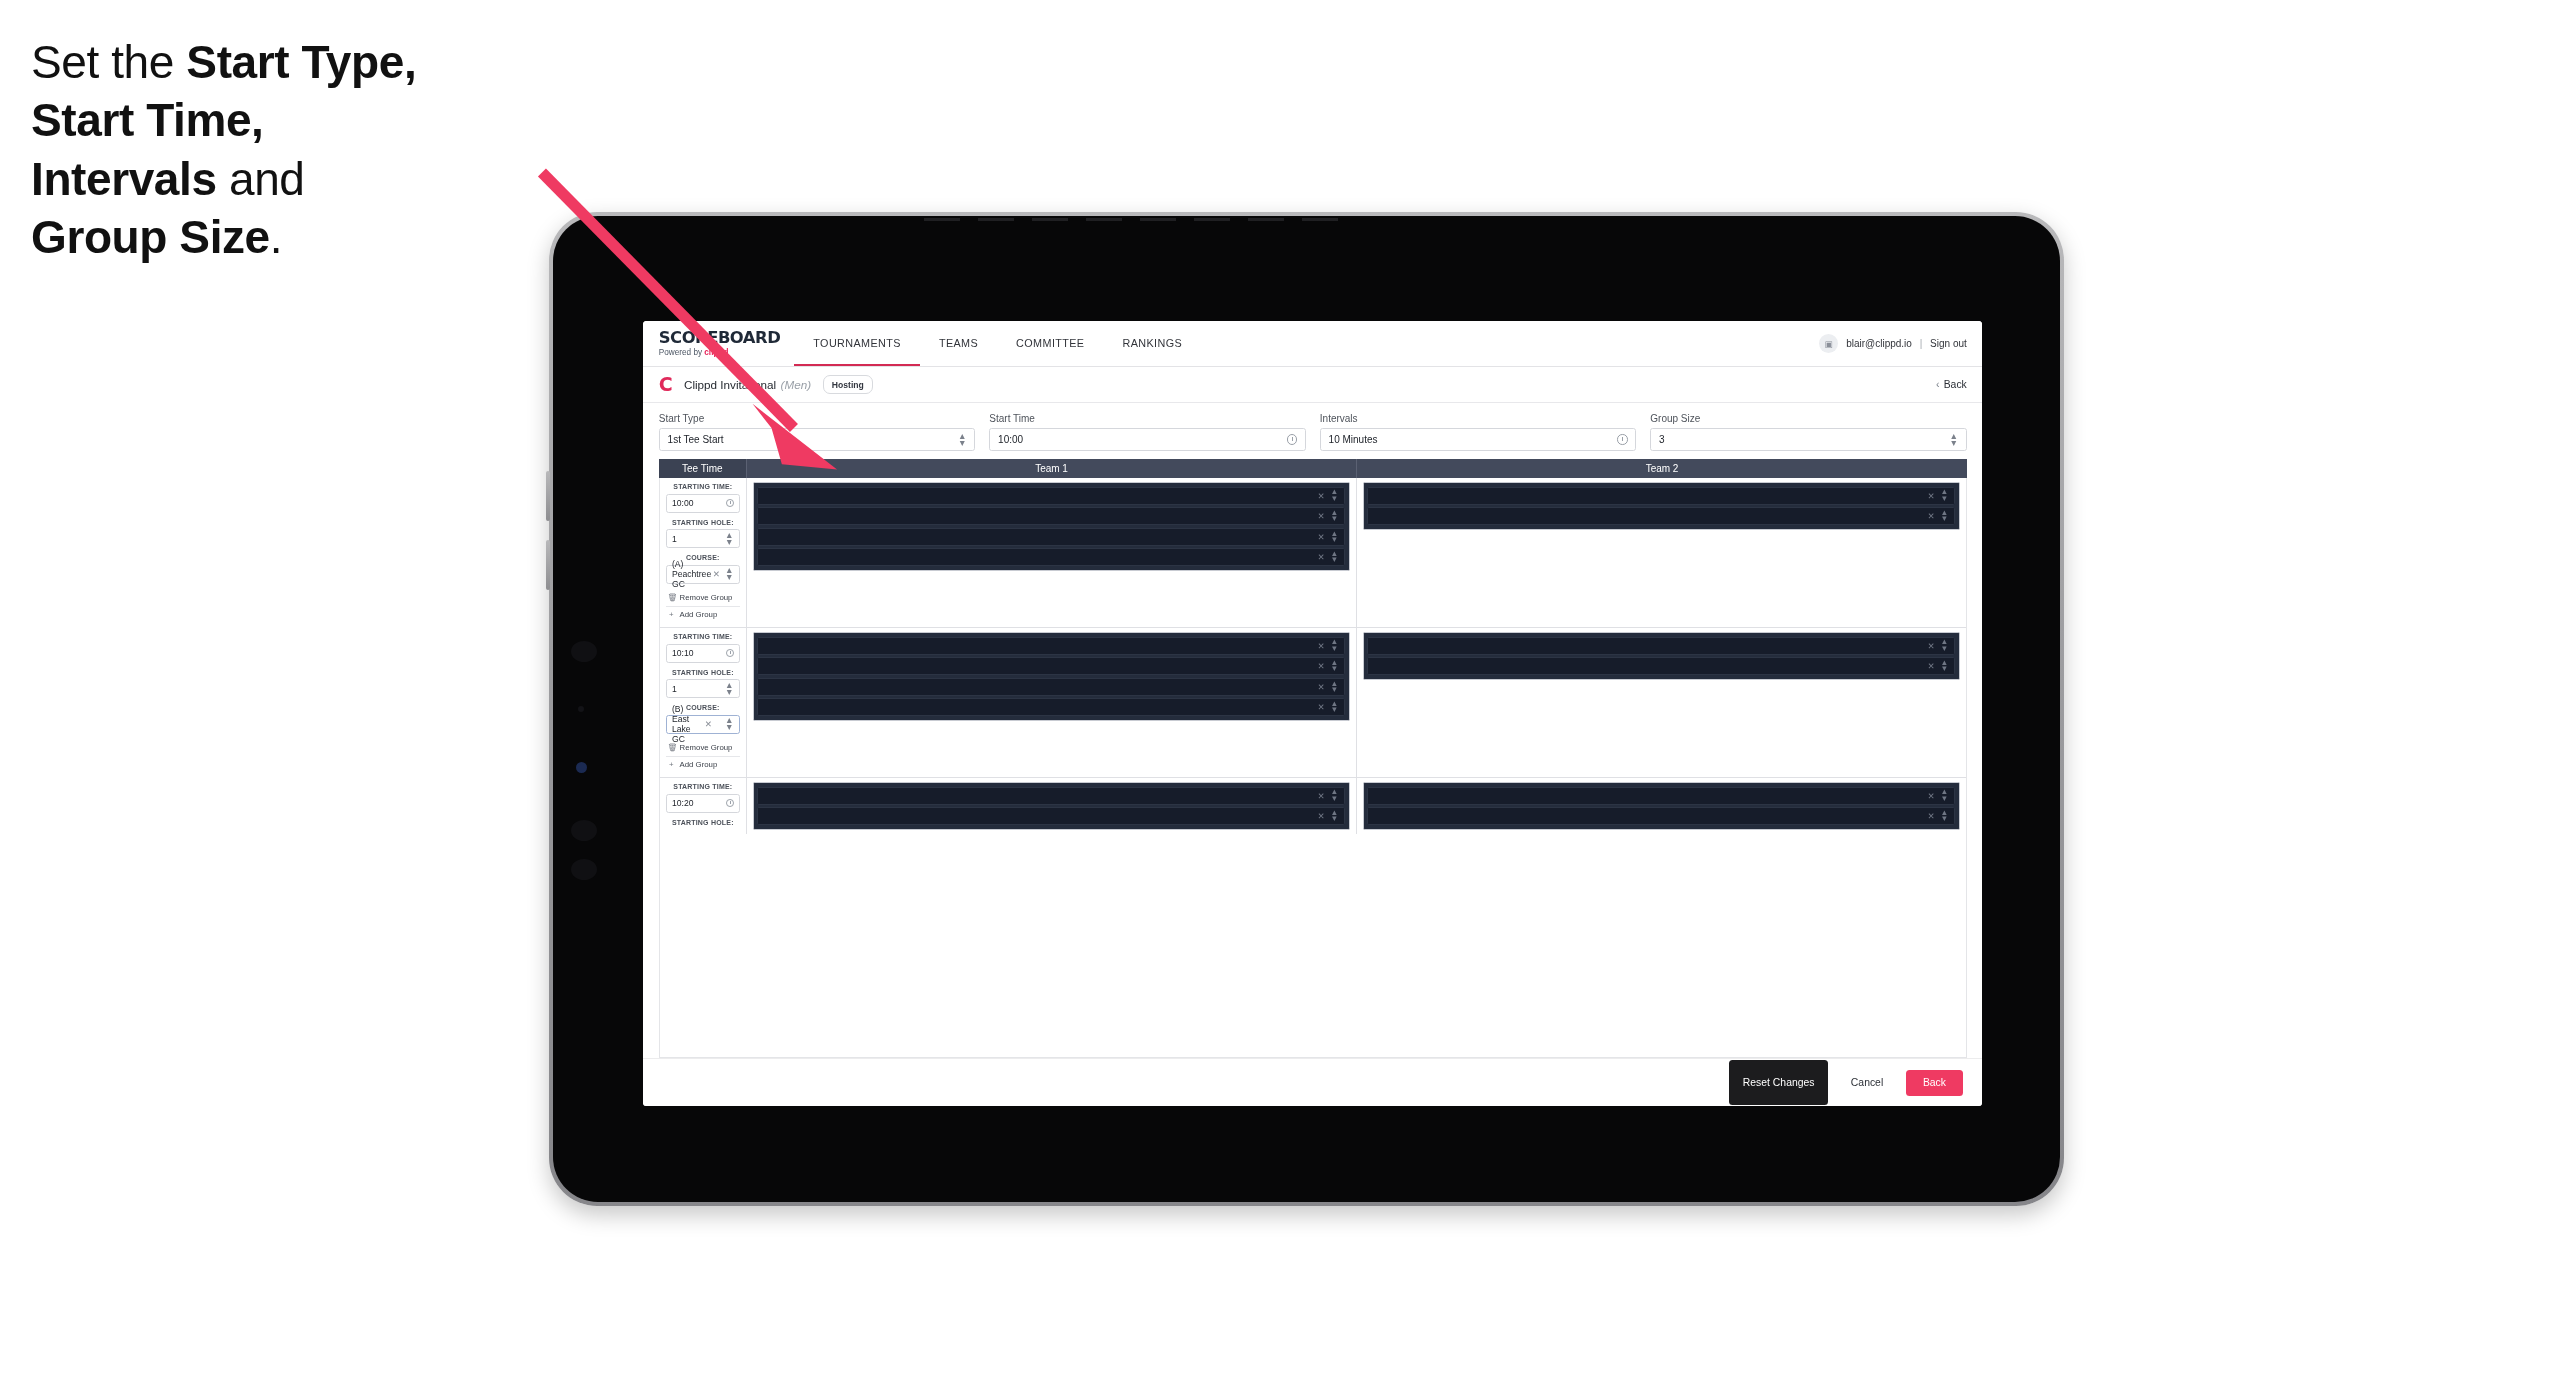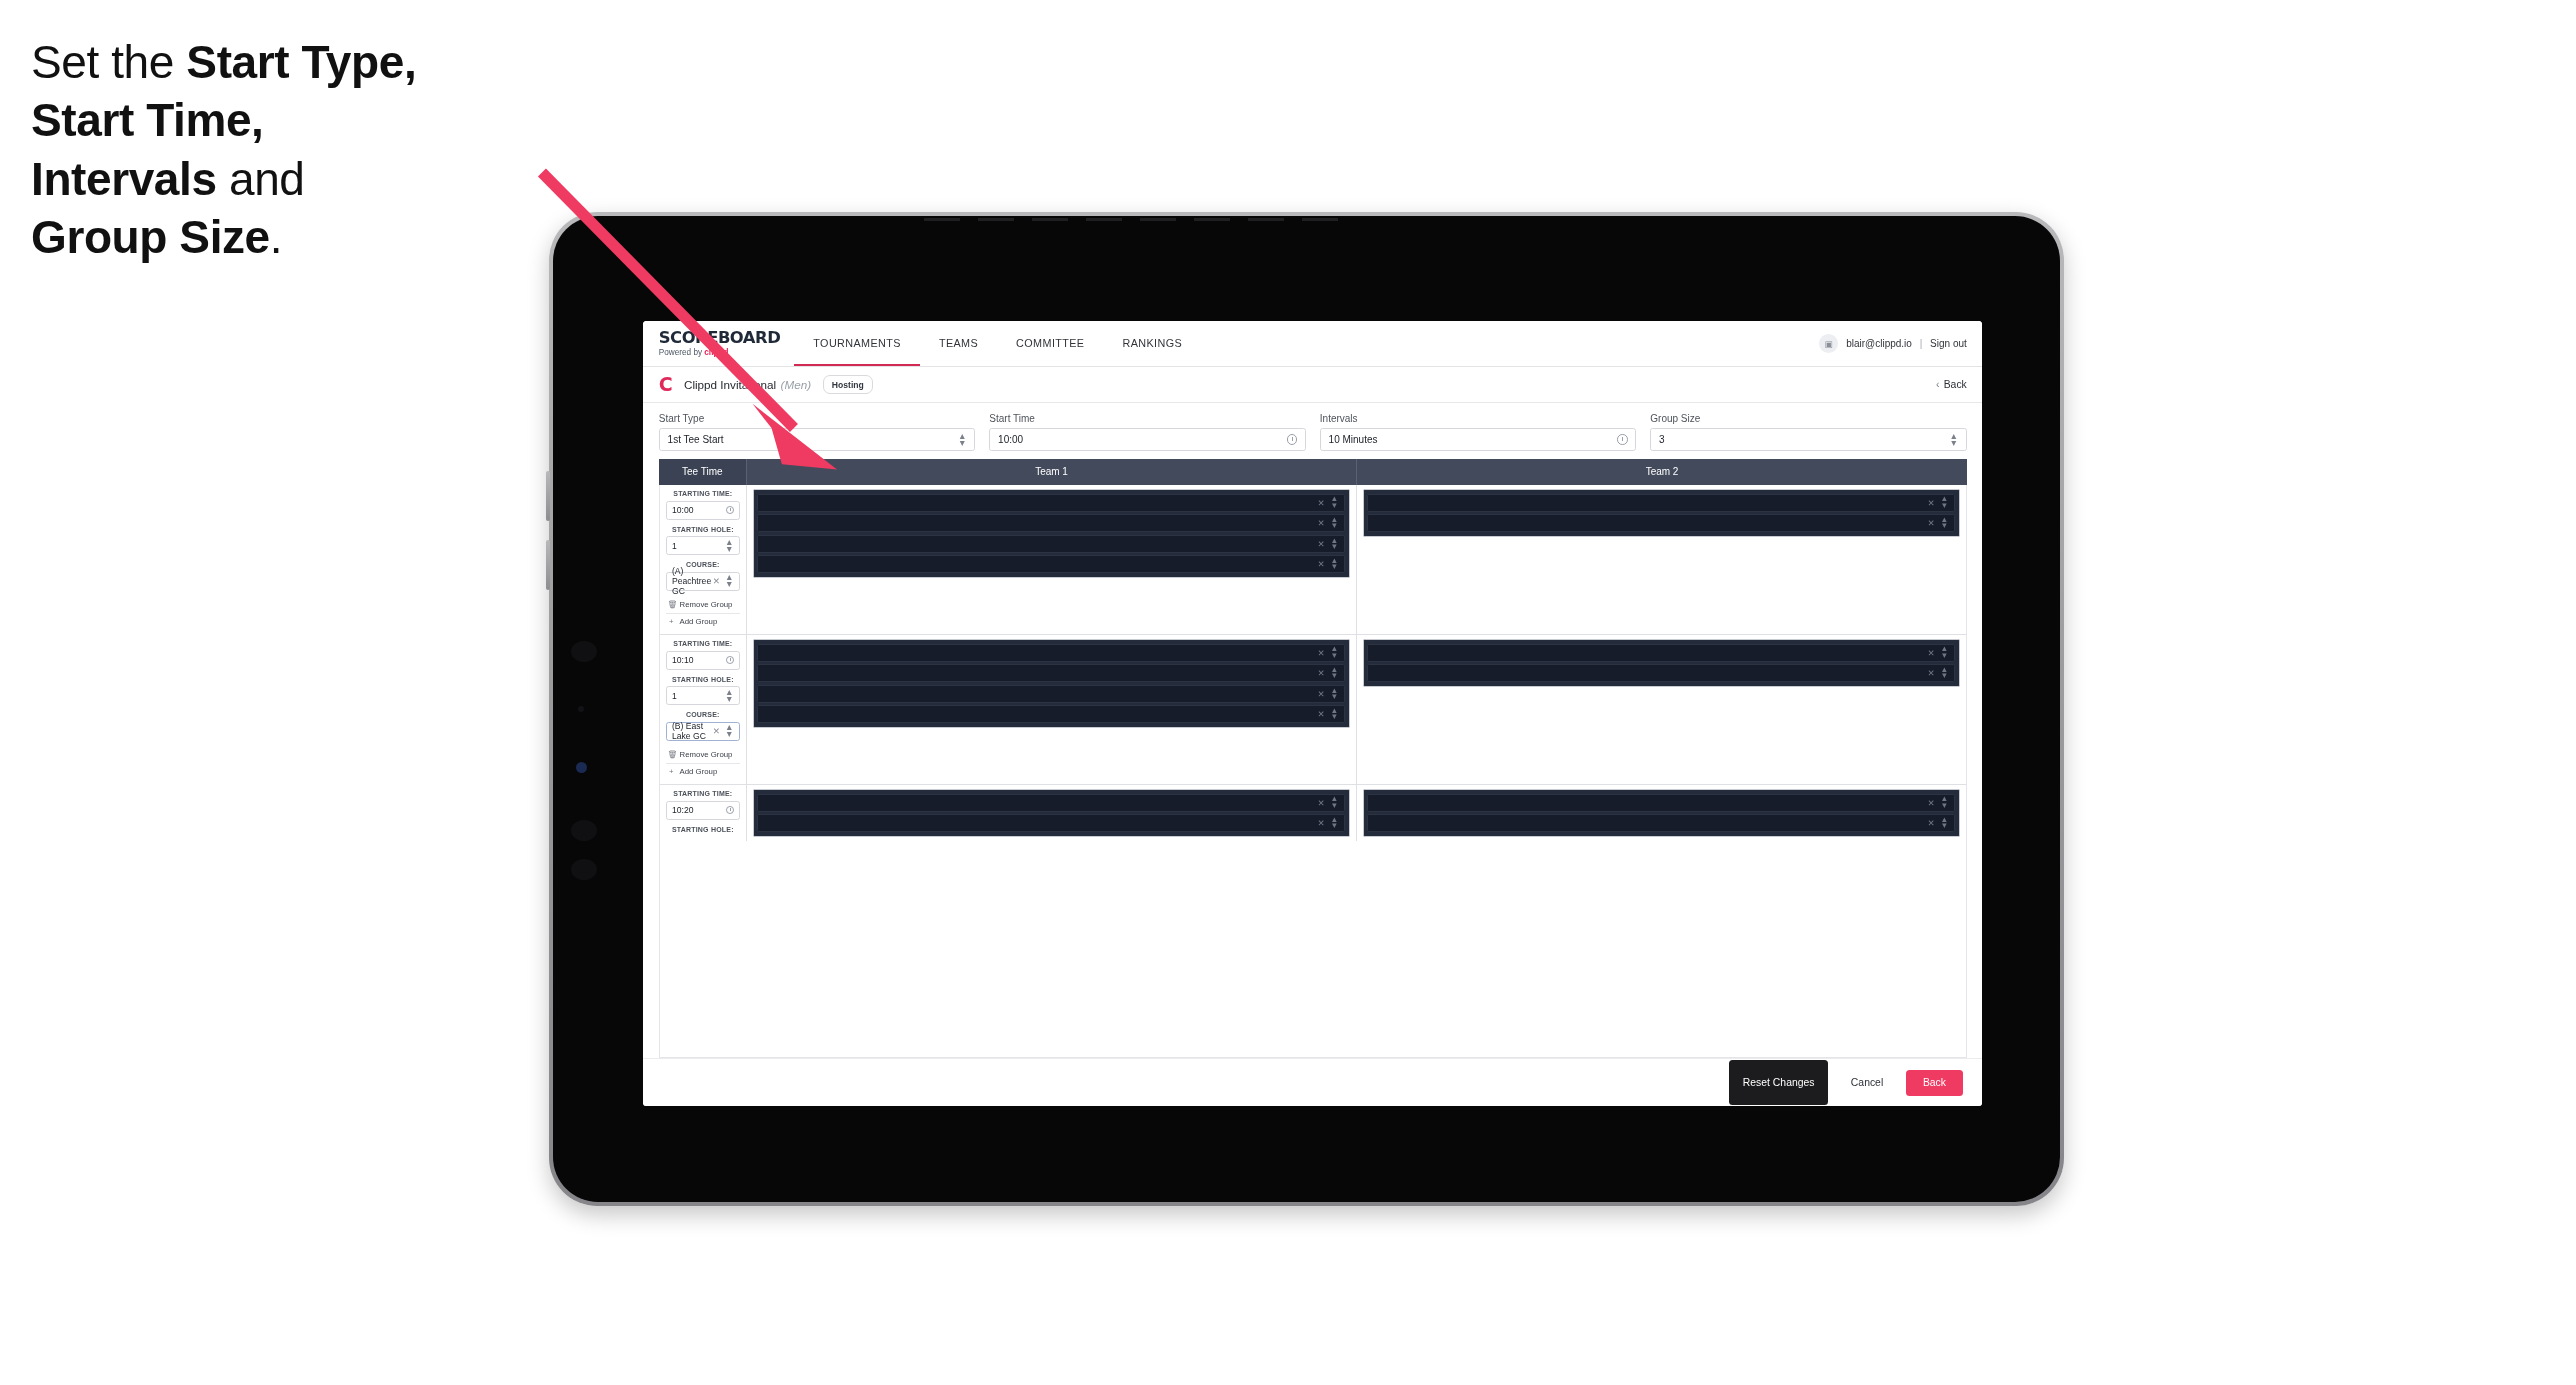--- a/index.html
+++ b/index.html
@@ -158,21 +158,21 @@
   }
   .icon-clock::after {
     content: ''; position: absolute; left: 3.9px; top: 1.7px;
     width: 1px; height: 3.5px; background: #9aa0a8;
   }
 
   
   .table-wrap { flex: 1; overflow: hidden; padding: 0 15.5px; display: flex; flex-direction: column; }
   .thead {
     display: flex; background: #434a5c; color: #fff;
-    height: 26px; align-items: stretch;
+    height: 19px; align-items: stretch;
   }
   .th {
     display: flex; align-items: center; justify-content: center;
     font-size: 10px; font-weight: 400;
   }
   .th-tee { width: 87px; background: #3b4253; }
   .th-t1 { flex: 1; border-left: 0.9px solid #5b6173; }
   .th-t2 { flex: 1; border-left: 0.9px solid #5b6173; }
 
   .tbody { flex: 1; overflow: hidden; border: 0.9px solid #e4e5e8; border-top: none; display: flex; flex-direction: column; }
@@ -185,21 +185,21 @@
   }
   .tee-label {
     font-size: 7px; font-weight: 700; color: #4b5059;
     text-align: center; letter-spacing: 0.2px; margin-bottom: 3.5px;
   }
   .tee-input {
     height: 19px; border: 0.9px solid #d5d7dc; border-radius: 2.6px;
     display: flex; align-items: center; padding: 0 5.2px;
     font-size: 8.6px; color: #22262d; margin-bottom: 6px; background: #fff; cursor: pointer;
   }
-  .tee-input.focused { border-color: #9fb2d4; }
+  .tee-input.focused { border-color: #9fb2d4; gap: 8px; }
   .tee-input .val { flex: 1; }
   .tee-input .clr { color: #8b9099; font-size: 8.6px; margin-right: 5.2px; }
   .mini-clock { width: 7.8px; height: 7.8px; border: 1px solid #9aa0a8; border-radius: 50%; position: relative; }
   .mini-clock::after { content:''; position: absolute; left:2.8px; top:1.3px; width:0.9px; height:2.6px; background:#9aa0a8; }
   .grp-action {
     display: flex; align-items: center; gap: 4.3px;
     font-size: 7.8px; color: #3c414a; padding: 3.5px 1.7px; cursor: pointer;
   }
   .grp-action.remove { border-bottom: 0.9px solid #e6e7ea; }
   .gi { font-size: 7.8px; color: #70757e; width: 7.8px; text-align: center; }

